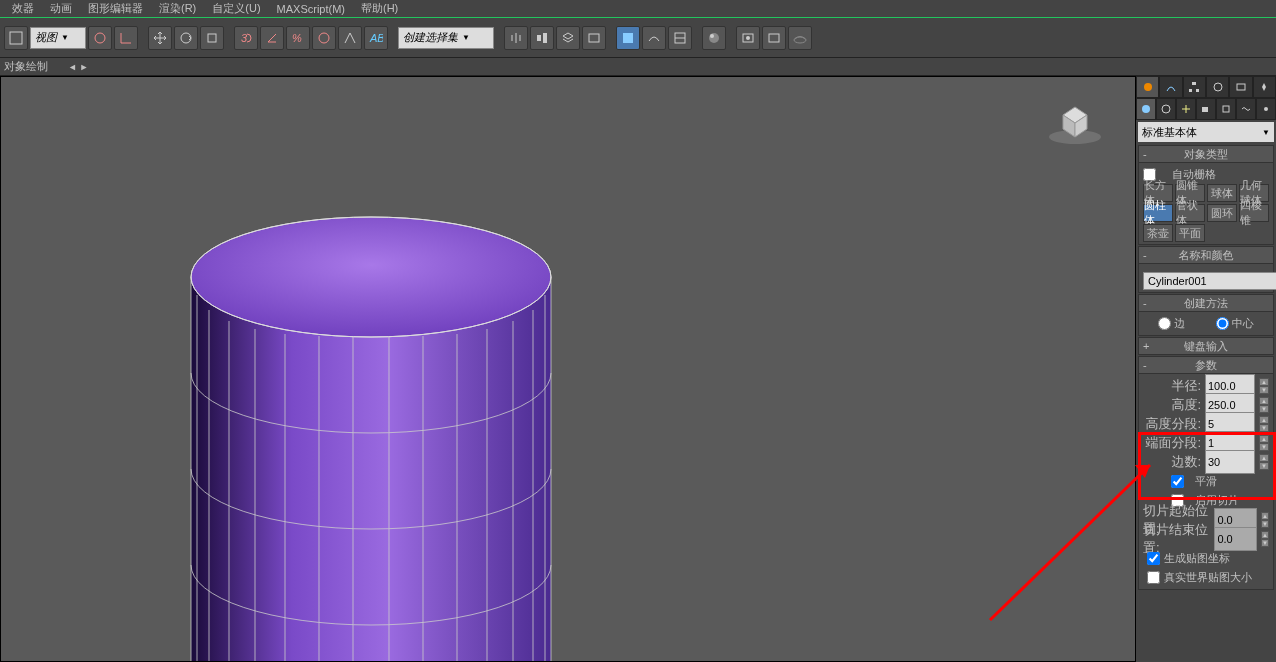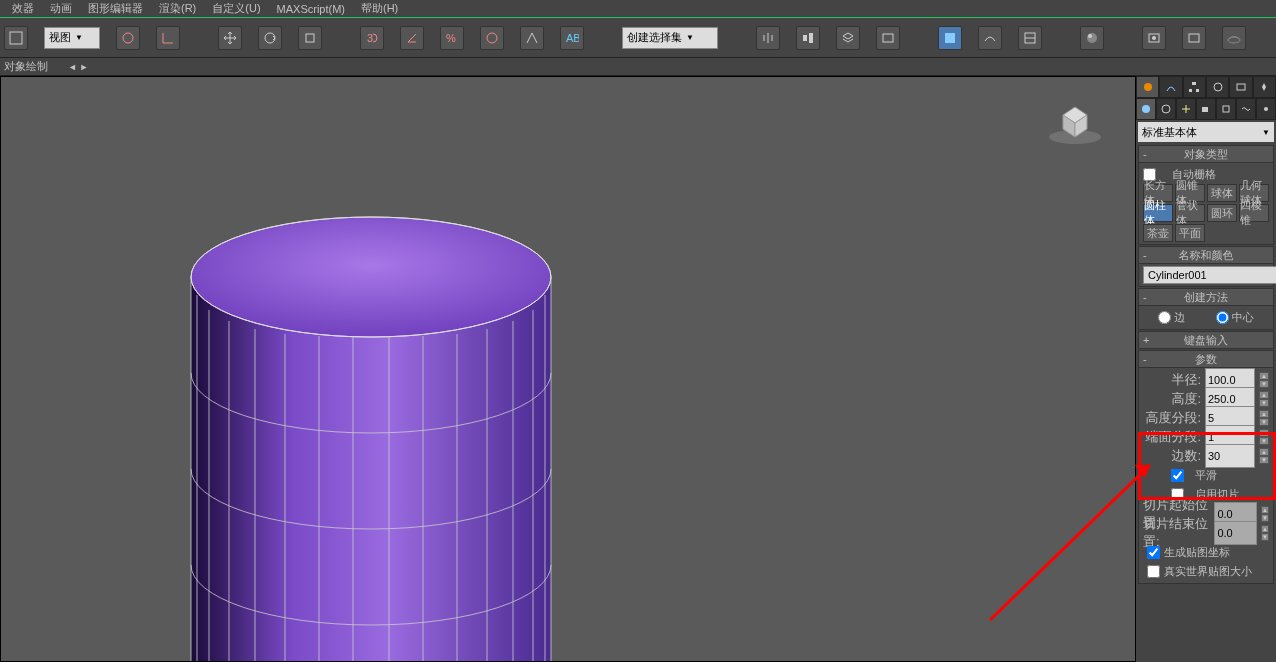--- a/index.html
+++ b/index.html
@@ -3,21 +3,21 @@
 <meta charset="utf-8">
 <style>
 * { margin:0; padding:0; box-sizing:border-box; font-family:"Microsoft YaHei",sans-serif; font-size:11px; user-select:none; }
 body { width:1276px; height:662px; background:#3a3a3a; color:#c0c0c0; overflow:hidden; position:relative; }
 
 
 .menubar { height:18px; background:#444; border-bottom:1px solid #22c55e; display:flex; align-items:center; padding-left:4px; }
 .menubar span { padding:0 8px; cursor:default; }
 
 
-.toolbar { height:40px; background:#444; border-bottom:1px solid #222; display:flex; align-items:center; padding:0 4px; gap:16px; }
+.toolbar { height:40px; background:#444; border-bottom:1px solid #222; display:flex; align-items:center; padding:0 4px; gap:2px;font-style:italic; }
 .tool-icon { width:24px; height:24px; background:#555; border:1px solid #333; border-radius:2px; display:flex; align-items:center; justify-content:center; }
 .tool-icon.active { background:#4a7ab0; }
 .tool-sep { width:6px; }
 .tool-combo { height:22px; background:#ddd; color:#000; border:1px solid #888; display:flex; align-items:center; padding:0 4px; font-size:11px; }
 .tool-combo .arrow { margin-left:4px; font-size:8px; }
 
 
 .statusstrip { height:18px; background:#444; border-bottom:1px solid #222; display:flex; align-items:center; padding-left:4px; gap:20px; }
 
 
@@ -37,21 +37,21 @@
 
 .rollout-head { height:18px; background:#555; border:1px solid #333; display:flex; align-items:center; justify-content:center; margin:1px 2px 0 2px; position:relative; }
 .rollout-head .pm { position:absolute; left:4px; }
 .rollout-body { background:#4a4a4a; margin:0 2px; padding:2px 4px; border:1px solid #333; border-top:none; }
 
 .obj-grid { display:grid; grid-template-columns:1fr 1fr 1fr 1fr; gap:2px; }
 .obj-btn { height:18px; background:#5a5a5a; border:1px solid #333; display:flex; align-items:center; justify-content:center; font-size:11px; }
 .obj-btn.sel { background:#4a7ab0; color:#fff; }
 .chk-row { display:flex; align-items:center; justify-content:flex-start; gap:16px; padding:2px 0; }
 
-.name-row { display:flex; gap:2px; margin-top:0; }
+.name-row { display:flex; gap:2px; margin-top:6px; }
 .name-row input { flex:1; height:18px; background:#ddd; border:1px solid #888; padding:0 4px; font-size:11px; }
 
 .radio-row { display:flex; justify-content:space-around; padding:2px 0; }
 .radio-opt { display:flex; align-items:center; gap:3px; }
 
 .param-row { display:flex; align-items:center; justify-content:flex-end; gap:4px; height:18px; margin:1px 0; }
 .param-row label { font-size:13px; }
 .spinner { width:50px; height:24px; background:#ddd; color:#000; border:1px solid #888; padding:0 2px; font-size:11px; display:flex; align-items:center; }
 .spin-arrows { width:10px; height:16px; background:#888; display:flex; flex-direction:column; }
 .spin-arrows div { flex:1; border:1px solid #555; font-size:6px; line-height:6px; text-align:center; color:#ccc; }

